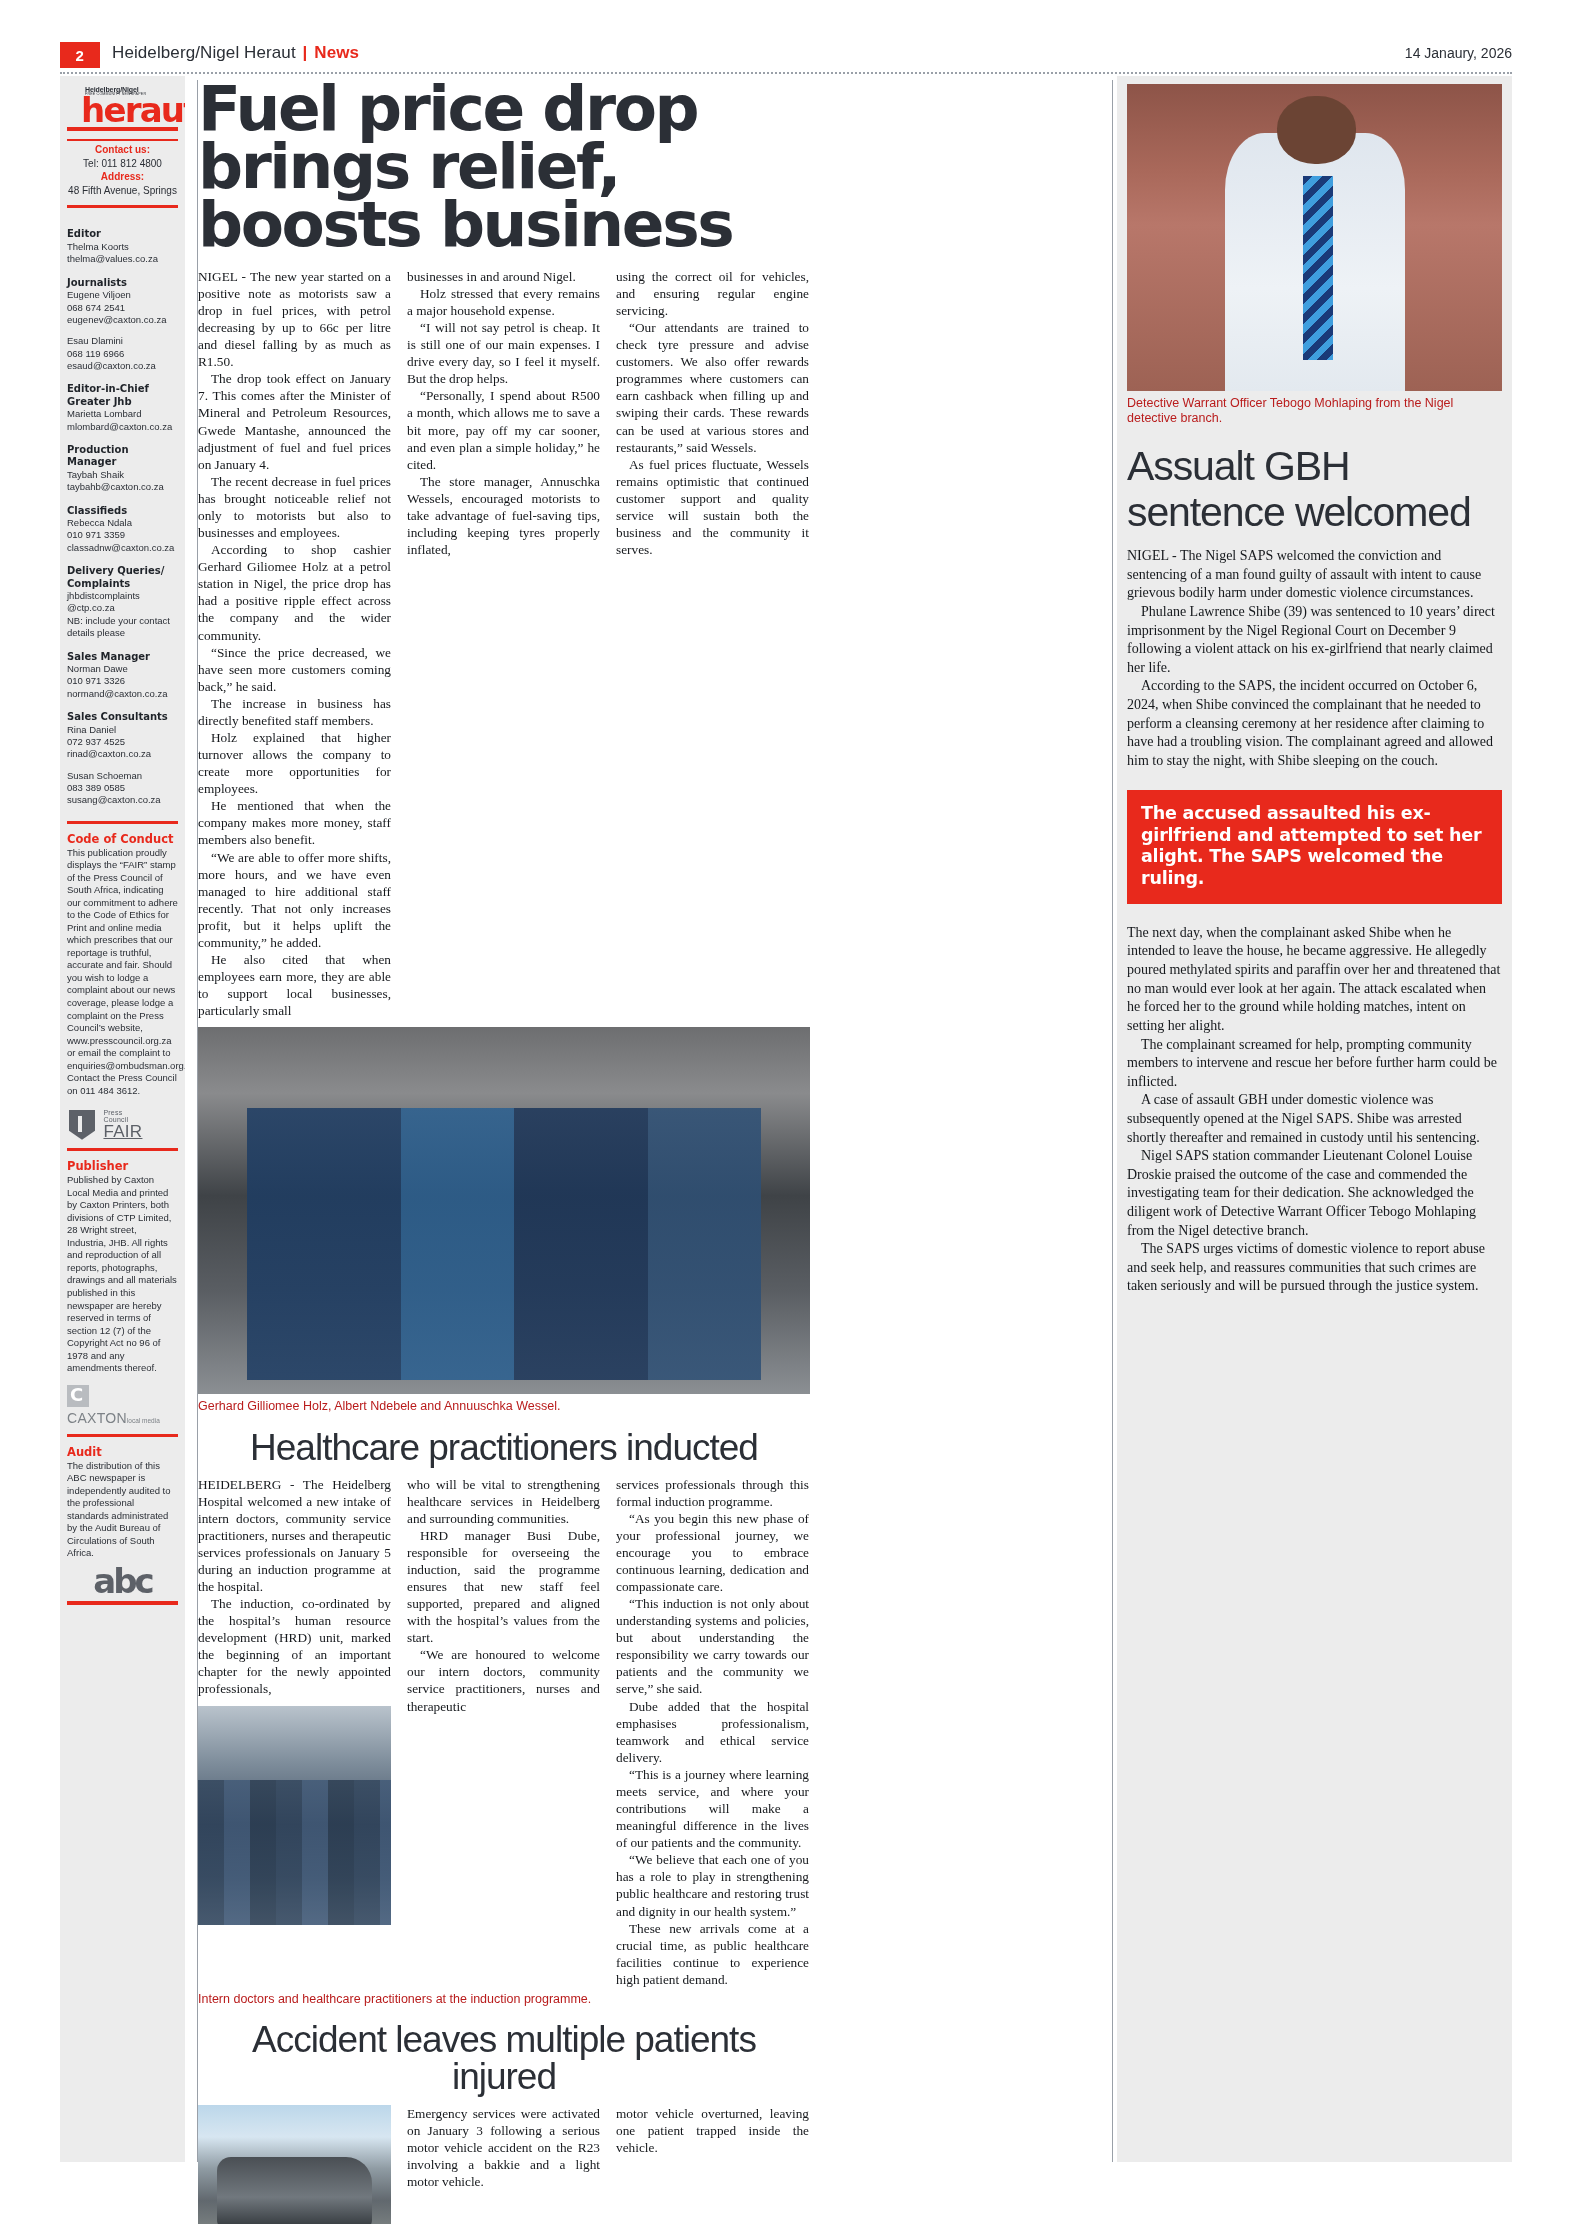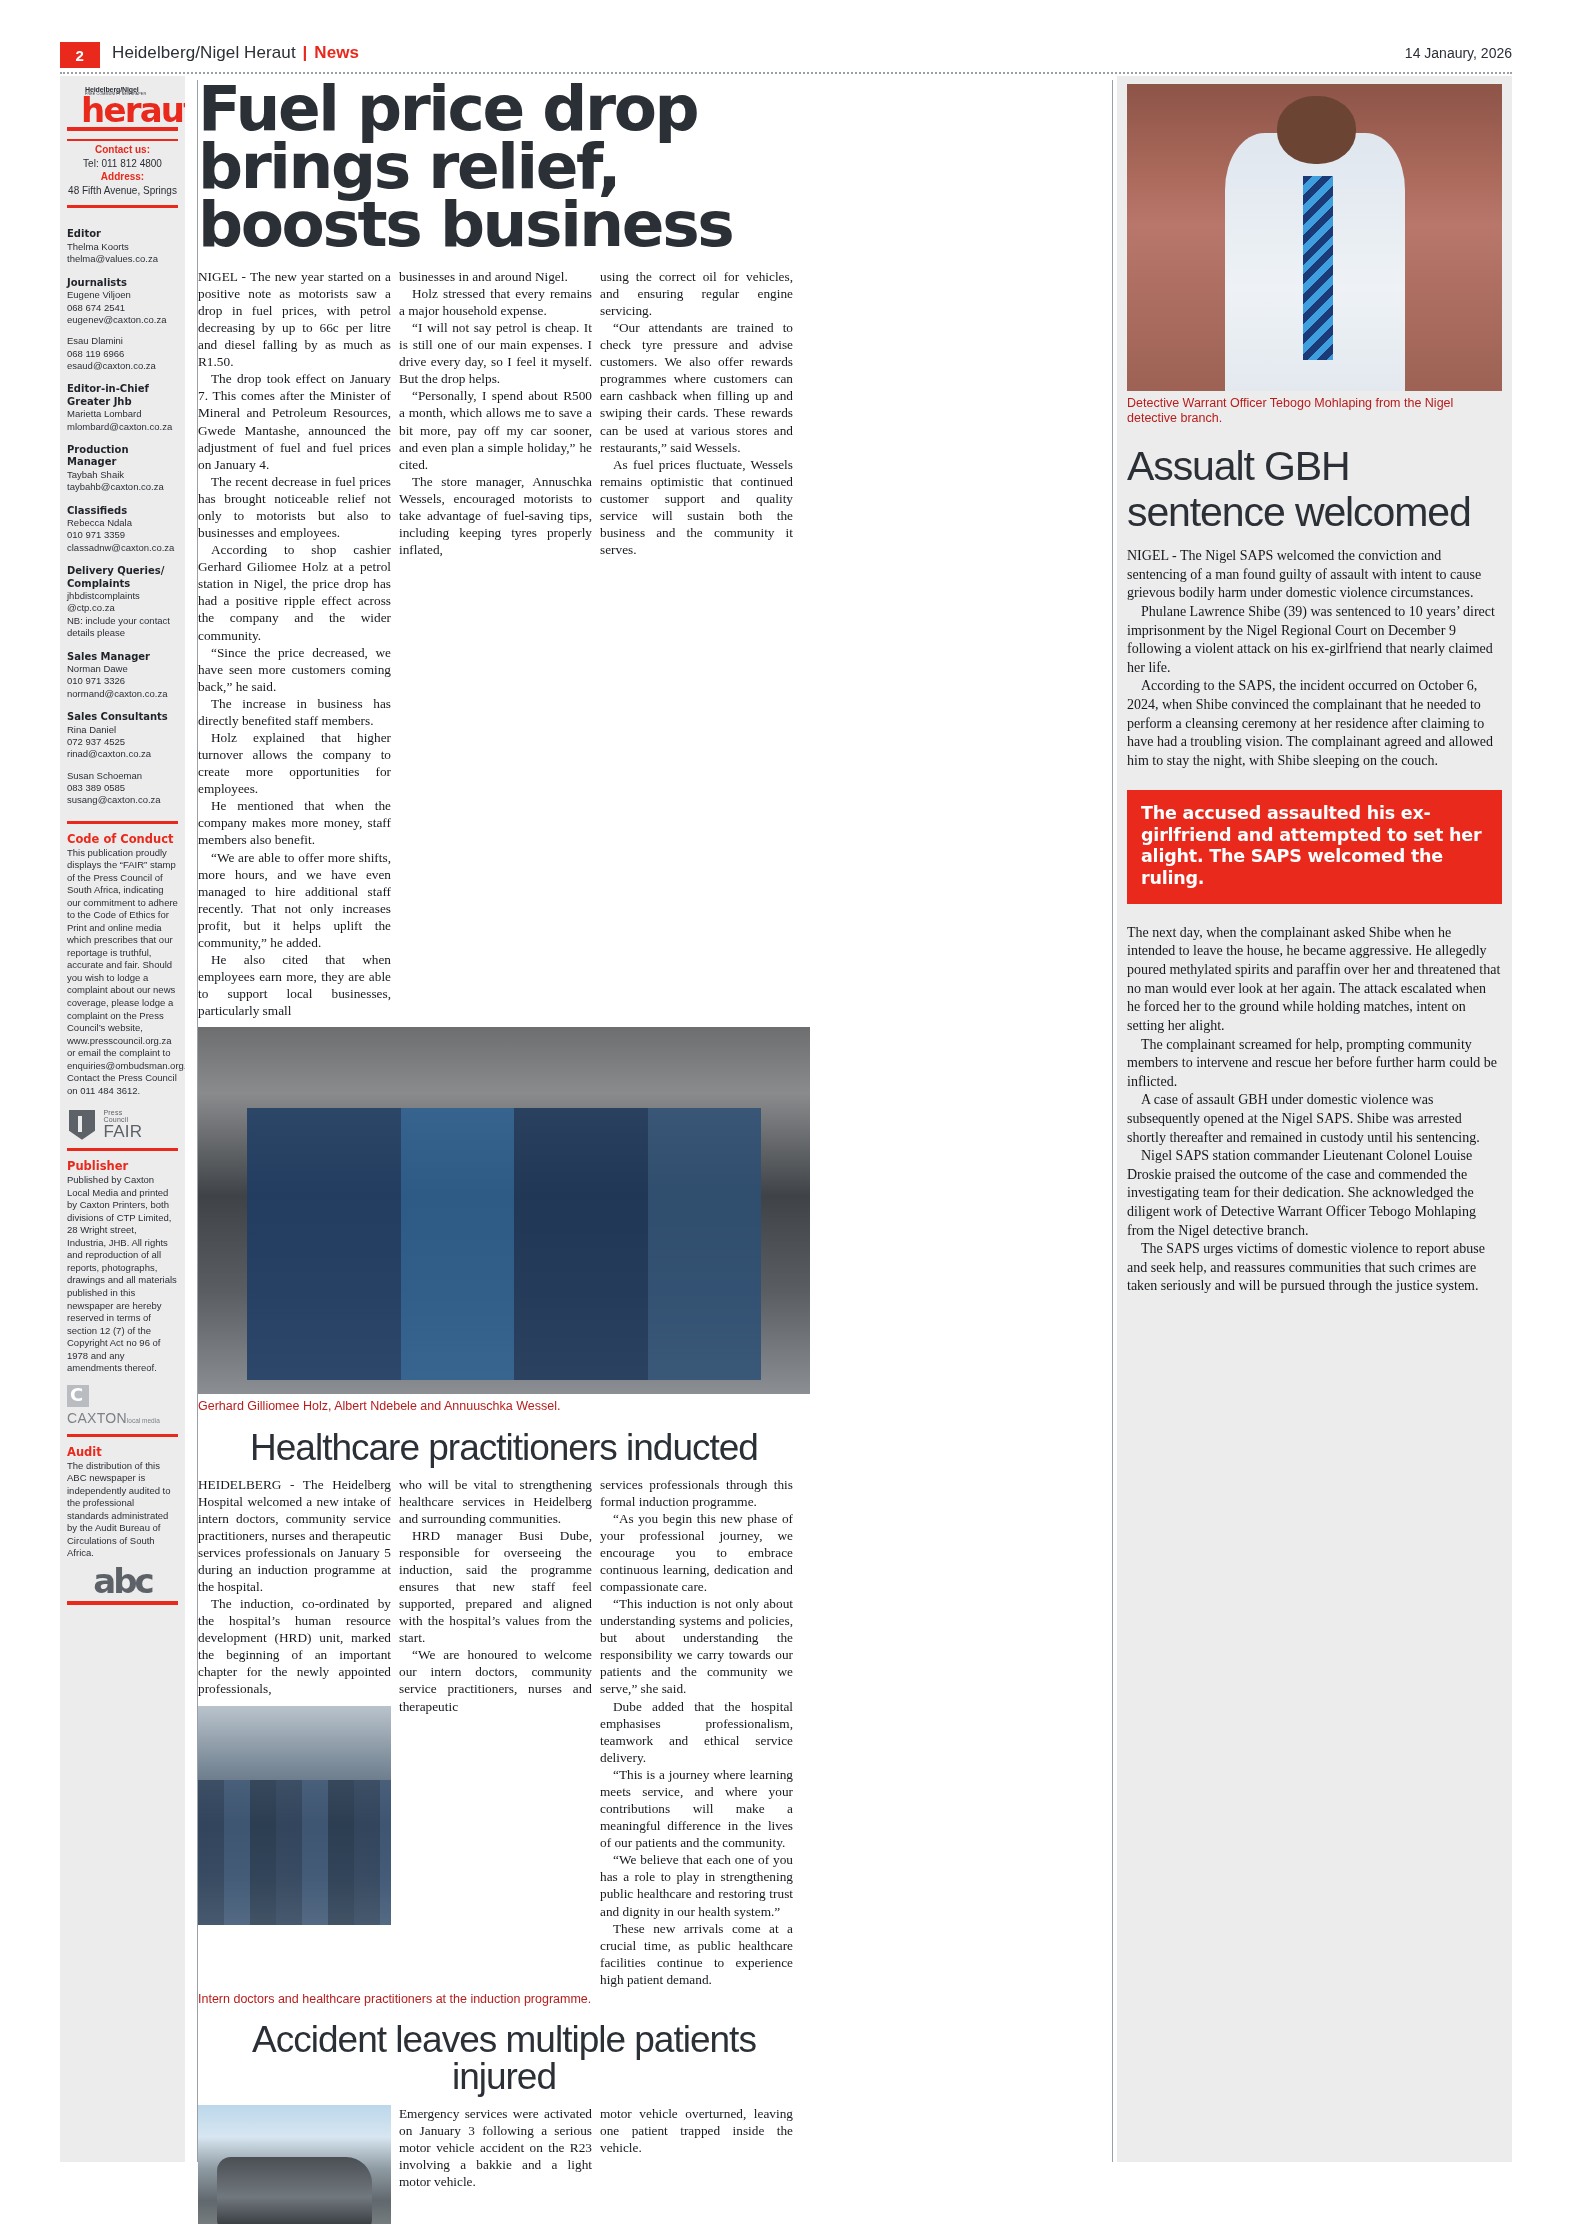--- a/index.html
+++ b/index.html
@@ -65,21 +65,21 @@
   .press-logo .sq {
     width:26px; height:30px; background:#5d6168; display:inline-block;
     position:relative; vertical-align:middle;
     clip-path: polygon(0 0, 100% 0, 100% 70%, 50% 100%, 0 70%);
   }
   .press-logo .sq::after{
     content:""; position:absolute; left:9px; top:6px; width:4px; height:16px; background:#ececec;
   }
   .press-logo .txt { display:inline-block; vertical-align:middle; margin-left:4px; line-height:1; }
   .press-logo .t1 { font-size:7px; color:#5d6168; letter-spacing:.2px; }
-  .press-logo .t2 { font-size:17px; color:#5d6168; font-weight:400; letter-spacing:.3px; }
+  .press-logo .t2 { font-size:17px; color:#5d6168; font-weight:400; letter-spacing:.3px;text-decoration:underline; }
 
   .caxton-logo { margin:10px 0 4px 0; }
   .caxton-mark {
     width:22px; height:22px; background:#b9bcc0; display:inline-block; vertical-align:middle;
     position:relative;
   }
   .caxton-mark::before{
     content:"C"; position:absolute; left:3px; top:-1px; color:#fff; font-size:18px; font-weight:700;
     font-family:"DejaVu Sans",sans-serif;
   }
@@ -93,21 +93,21 @@
   
   .vrule { position:absolute; width:1px; background:#9aa0a8; }
 
   
   .main { position:absolute; left:198px; top:80px; width:612px; }
   .headline-main {
     font-family:"DejaVu Sans", sans-serif;
     font-size:63px; font-weight:800; line-height:.92; color:#2b2f36;
     letter-spacing:-2.4px; margin-bottom:14px;
   }
-  .cols3 { display:flex; gap:8px; }
+  .cols3 { display:flex; gap:16px; }
   .col { width:193px; }
   .body-txt {
     font-family:"Liberation Serif", serif;
     font-size:13.3px; line-height:1.285; color:#15181c; text-align:justify;
   }
   .body-txt p { text-indent:13px; }
   .body-txt p.noindent { text-indent:0; }
 
   .photo { width:100%; background:#cfd3d6; position:relative; overflow:hidden; }
   .caption { font-size:12.5px; color:#b91c1c; line-height:1.22; padding-top:5px; }

